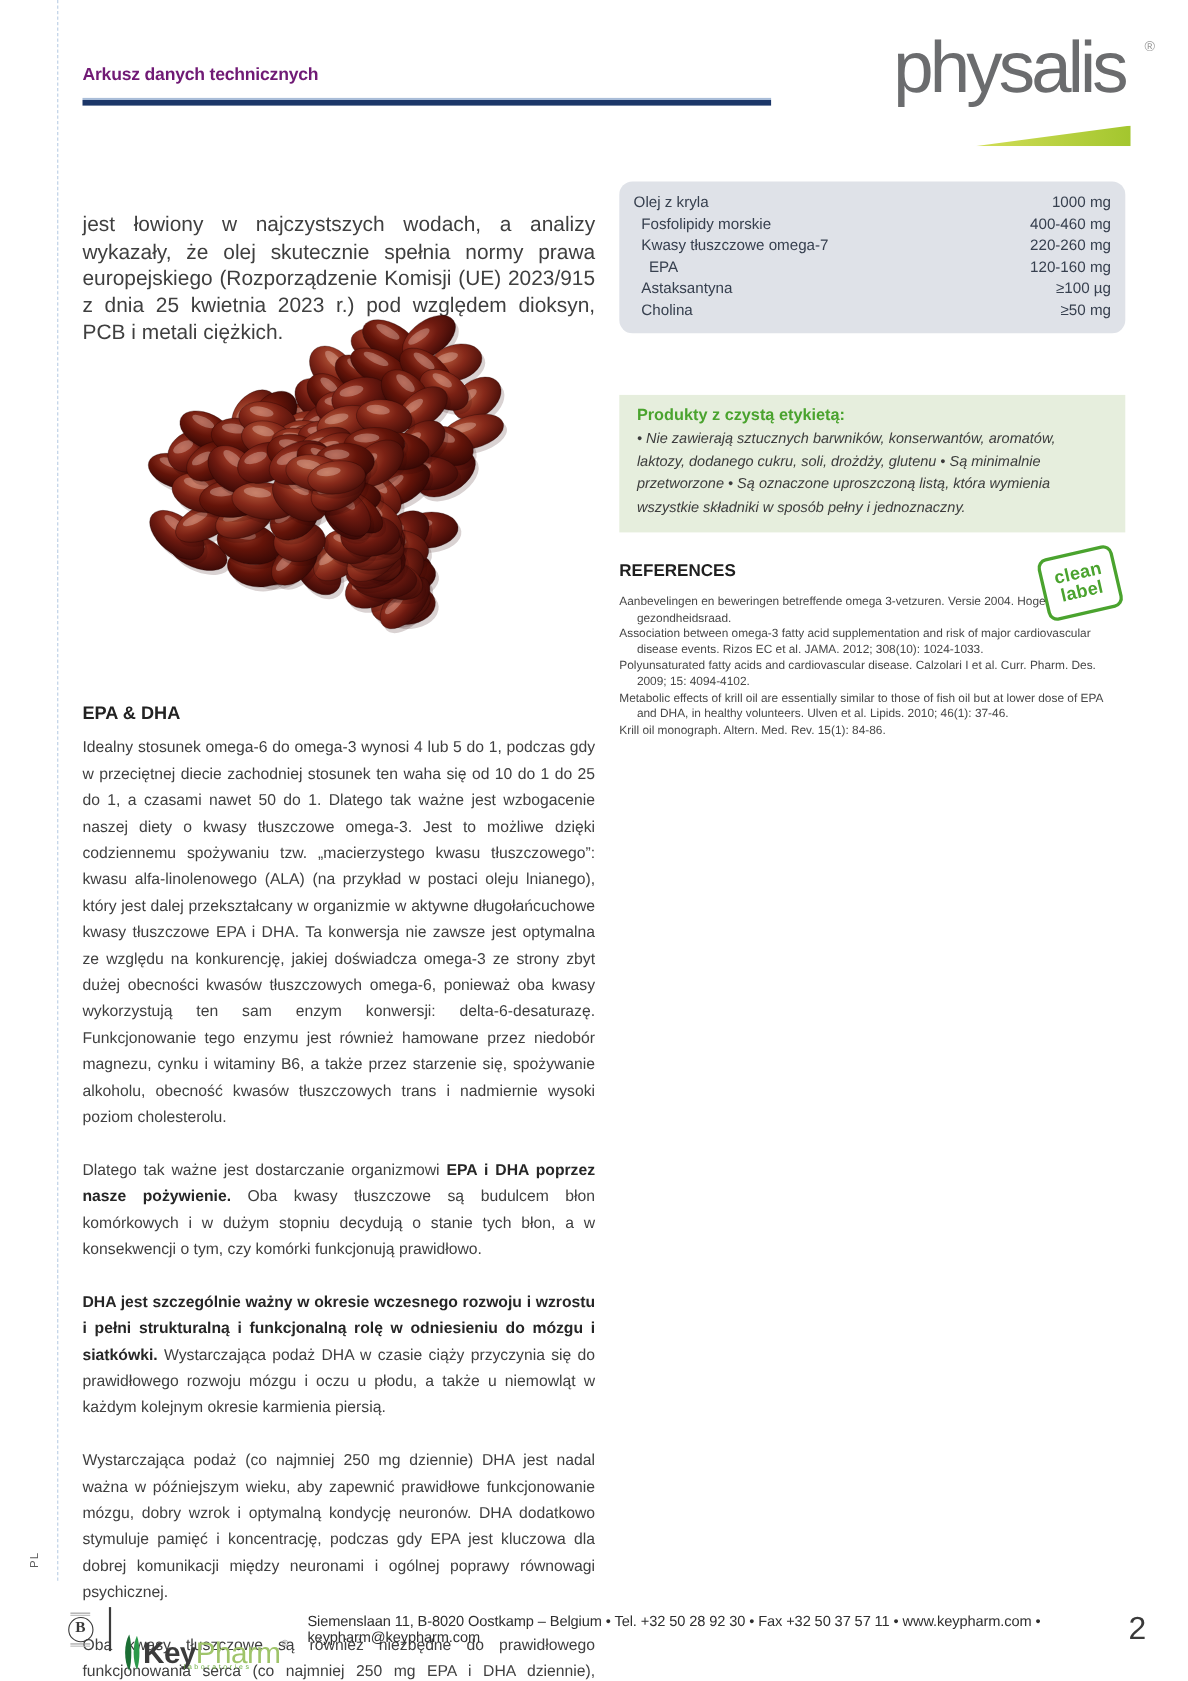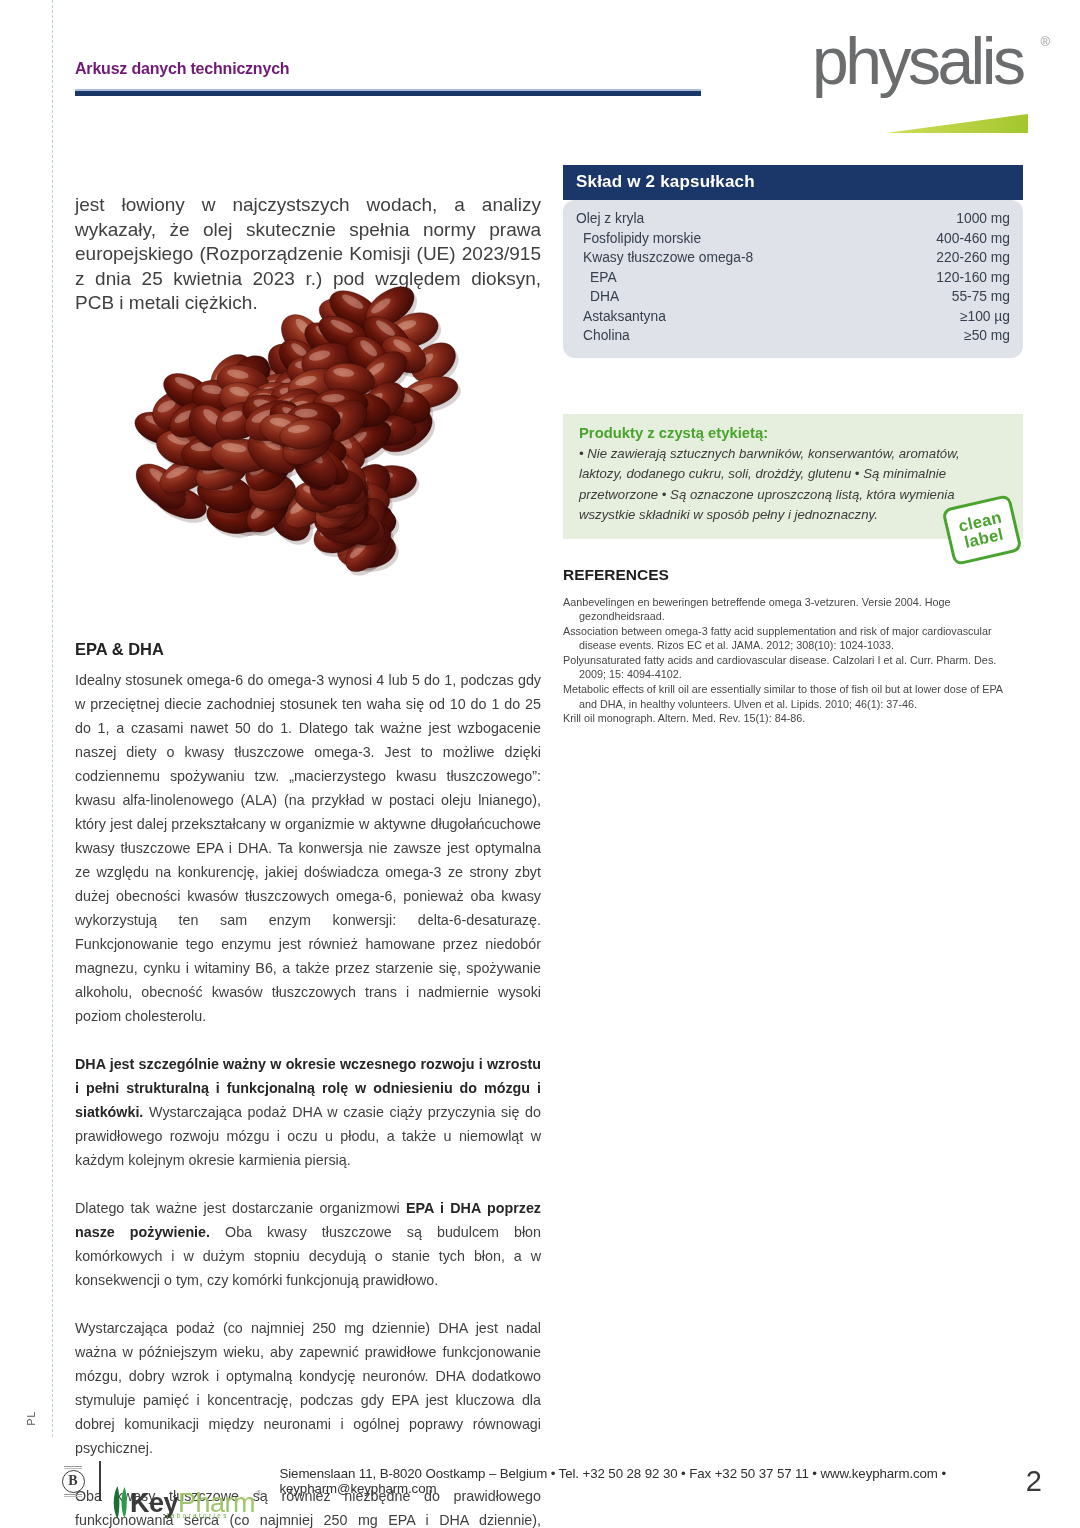--- a/index.html
+++ b/index.html
@@ -440,50 +440,45 @@
       <ellipse cx="202.09033899055754" cy="151.82303791050313" rx="26.52459598542191" ry="16.091491552069783" fill="url(#cap3)" stroke="rgba(30,4,3,0.45)" stroke-width="0.6" transform="rotate(10.0 202.1 151.8)"></ellipse>
       <ellipse cx="195.45918999420206" cy="145.38644128967522" rx="11.140330313877202" ry="4.183787803538144" fill="rgba(255,235,225,0.30)" transform="rotate(10.0 202.1 151.8)"></ellipse>
       <ellipse cx="225" cy="160" rx="26.313660183222964" ry="14.996545722708106" fill="rgba(45,8,6,0.18)" transform="rotate(-6.8 225.0 160.0)"></ellipse>
       <ellipse cx="222" cy="156" rx="26.313660183222964" ry="14.996545722708106" fill="url(#cap3)" stroke="rgba(30,4,3,0.45)" stroke-width="0.6" transform="rotate(-6.8 222.0 156.0)"></ellipse>
       <ellipse cx="215.42158495419426" cy="150.00138171091675" rx="11.051737276953645" ry="3.8991018879041075" fill="rgba(255,235,225,0.30)" transform="rotate(-6.8 222.0 156.0)"></ellipse>
     </svg>
 
   <div class="epa">
     <h2>EPA &amp; DHA</h2>
     <p>Idealny stosunek omega-6 do omega-3 wynosi 4 lub 5 do 1, podczas gdy w przeciętnej diecie zachodniej stosunek ten waha się od 10 do 1 do 25 do 1, a czasami nawet 50 do 1. Dlatego tak ważne jest wzbogacenie naszej diety o kwasy tłuszczowe omega-3. Jest to możliwe dzięki codziennemu spożywaniu tzw. „macierzystego kwasu tłuszczowego”: kwasu alfa-linolenowego (ALA) (na przykład w postaci oleju lnianego), który jest dalej przekształcany w organizmie w aktywne długołańcuchowe kwasy tłuszczowe EPA i DHA. Ta konwersja nie zawsze jest optymalna ze względu na konkurencję, jakiej doświadcza omega-3 ze strony zbyt dużej obecności kwasów tłuszczowych omega-6, ponieważ oba kwasy wykorzystują ten sam enzym konwersji: delta-6-desaturazę. Funkcjonowanie tego enzymu jest również hamowane przez niedobór magnezu, cynku i witaminy B6, a także przez starzenie się, spożywanie alkoholu, obecność kwasów tłuszczowych trans i nadmiernie wysoki poziom cholesterolu.</p>
+    <p><span>Dlatego tak ważne jest dostarczanie organizmowi </span><b>EPA i DHA poprzez nasze pożywienie.</b><span> Oba kwasy tłuszczowe są budulcem błon komórkowych i w dużym stopniu decydują o stanie tych błon, a w konsekwencji o tym, czy komórki funkcjonują prawidłowo.</span></p>
     <p><b>DHA jest szczególnie ważny w okresie wczesnego rozwoju i wzrostu i pełni strukturalną i funkcjonalną rolę w odniesieniu do mózgu i siatkówki.</b><span> Wystarczająca podaż DHA w czasie ciąży przyczynia się do prawidłowego rozwoju mózgu i oczu u płodu, a także u niemowląt w każdym kolejnym okresie karmienia piersią.</span></p>
-    <p><span>Dlatego tak ważne jest dostarczanie organizmowi </span><b>EPA i DHA poprzez nasze pożywienie.</b><span> Oba kwasy tłuszczowe są budulcem błon komórkowych i w dużym stopniu decydują o stanie tych błon, a w konsekwencji o tym, czy komórki funkcjonują prawidłowo.</span></p>
     <p>Wystarczająca podaż (co najmniej 250 mg dziennie) DHA jest nadal ważna w późniejszym wieku, aby zapewnić prawidłowe funkcjonowanie mózgu, dobry wzrok i optymalną kondycję neuronów. DHA dodatkowo stymuluje pamięć i koncentrację, podczas gdy EPA jest kluczowa dla dobrej komunikacji między neuronami i ogólnej poprawy równowagi psychicznej.</p>
     <p>Oba kwasy tłuszczowe są również niezbędne do prawidłowego funkcjonowania serca (co najmniej 250 mg EPA i DHA dziennie), obniżenia ciśnienia krwi (co najmniej 3 g EPA i DHA dziennie) oraz stabilizacji poziomu trójglicerydów (co najmniej 2 g EPA i DHA dziennie).</p>
   </div>
 
   <div class="rightcol">
 
     <div class="comp-table">
-      <div class="comp-header">Skład w 2 kapsułkach</div>
       <div class="comp-body">
           <div class="comp-row">
             <span class="comp-label indent-0">Olej z kryla</span>
             <span class="comp-value">1000 mg</span>
           </div>
           <div class="comp-row">
             <span class="comp-label indent-1">Fosfolipidy morskie</span>
             <span class="comp-value">400-460 mg</span>
           </div>
           <div class="comp-row">
-            <span class="comp-label indent-1">Kwasy tłuszczowe omega-8</span>
+            <span class="comp-label indent-1">Kwasy tłuszczowe omega-7</span>
             <span class="comp-value">220-260 mg</span>
           </div>
           <div class="comp-row">
             <span class="comp-label indent-2">EPA</span>
             <span class="comp-value">120-160 mg</span>
-          </div>
-          <div class="comp-row">
-            <span class="comp-label indent-2">DHA</span>
-            <span class="comp-value">55-75 mg</span>
           </div>
           <div class="comp-row">
             <span class="comp-label indent-1">Astaksantyna</span>
             <span class="comp-value">≥100 µg</span>
           </div>
           <div class="comp-row">
             <span class="comp-label indent-1">Cholina</span>
             <span class="comp-value">≥50 mg</span>
           </div>
         </div>

